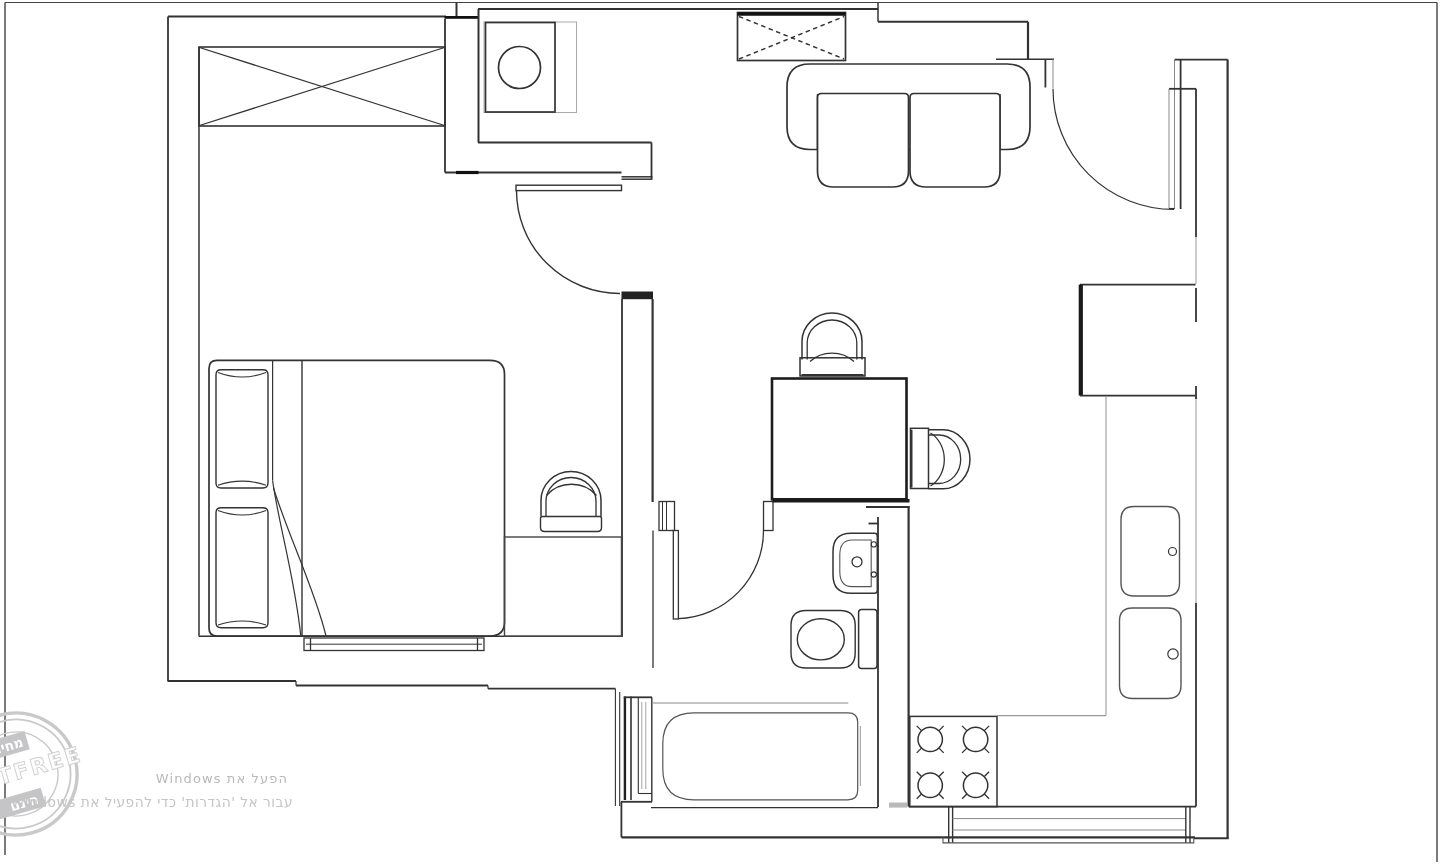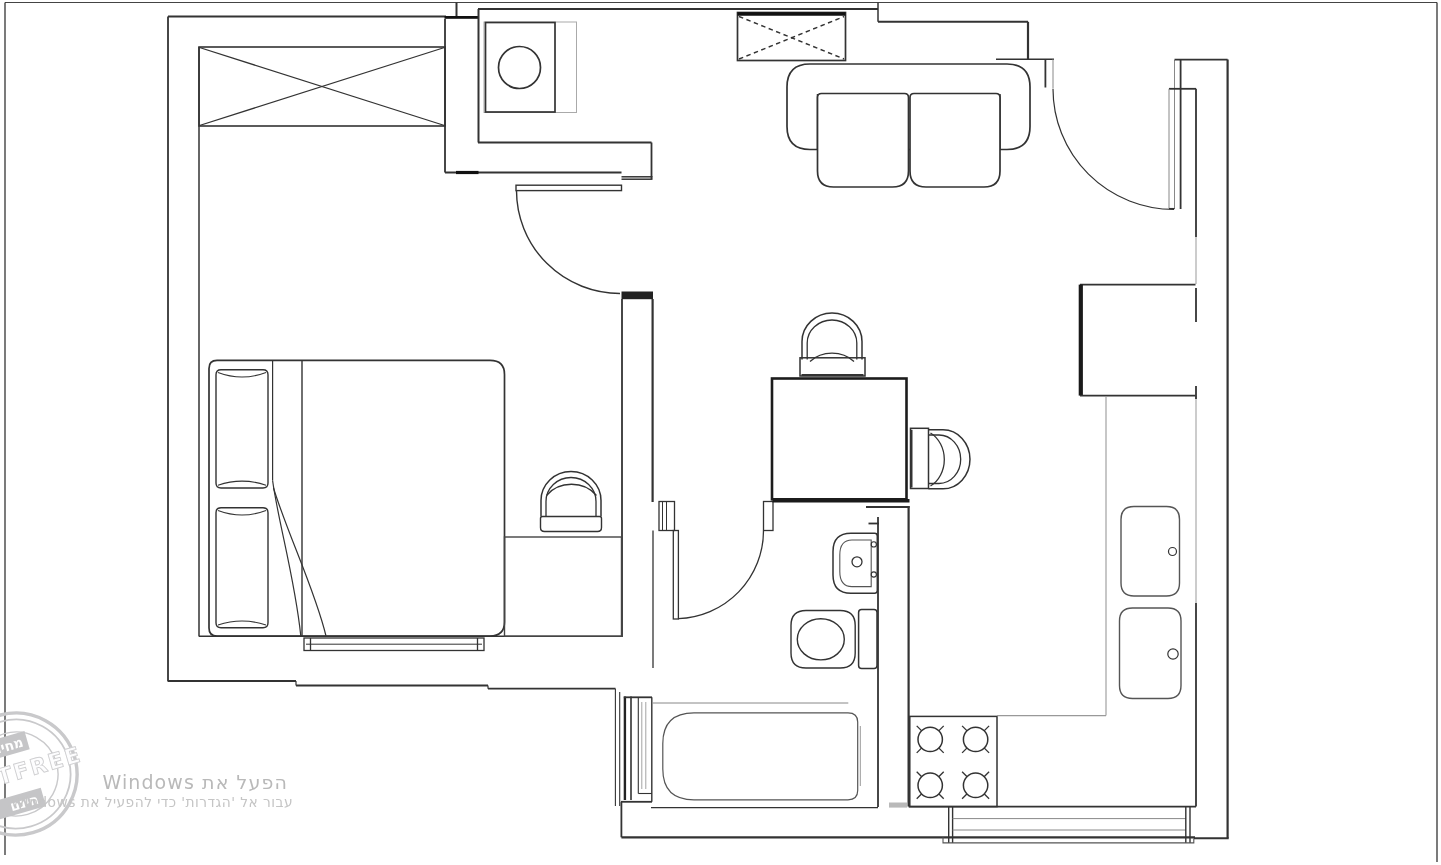--- a/index.html
+++ b/index.html
@@ -1,20 +1,20 @@
 <!DOCTYPE html>
 <html><head>
 <meta charset="utf-8">
 <style>
   html,body{margin:0;padding:0;background:#ffffff;}
   body{width:1441px;height:865px;overflow:hidden;position:relative;font-family:"DejaVu Sans",sans-serif;}
   .stage{position:absolute;left:0;top:0;width:1441px;height:865px;background:#fff;}
   svg{position:absolute;left:0;top:0;}
   .act-line{position:absolute;direction:rtl;white-space:nowrap;font-family:"DejaVu Sans",sans-serif;}
-  .act-line1{right:1153px;top:771px;font-size:19px;color:#b9b9b9;letter-spacing:1.1px;margin-left:7px;}
+  .act-line1{right:1153px;top:771px;font-size:13px;color:#b9b9b9;letter-spacing:1.1px;margin-left:7px;}
   .act-line2{right:1148px;top:794px;font-size:13.8px;color:#c5c5c5;letter-spacing:0.45px;}
 </style>
 </head>
 <body>
 
 <div class="stage">
   <svg id="plan-svg" width="1441" height="865" viewBox="0 0 1441 865">
       <line x1="5" y1="2.5" x2="1437" y2="2.5" stroke="#444" stroke-width="1.1"></line>
       <line x1="5" y1="2.5" x2="5" y2="855" stroke="#333" stroke-width="1.3"></line>
       <line x1="1437" y1="2.5" x2="1437" y2="862" stroke="#333" stroke-width="1.3"></line>

